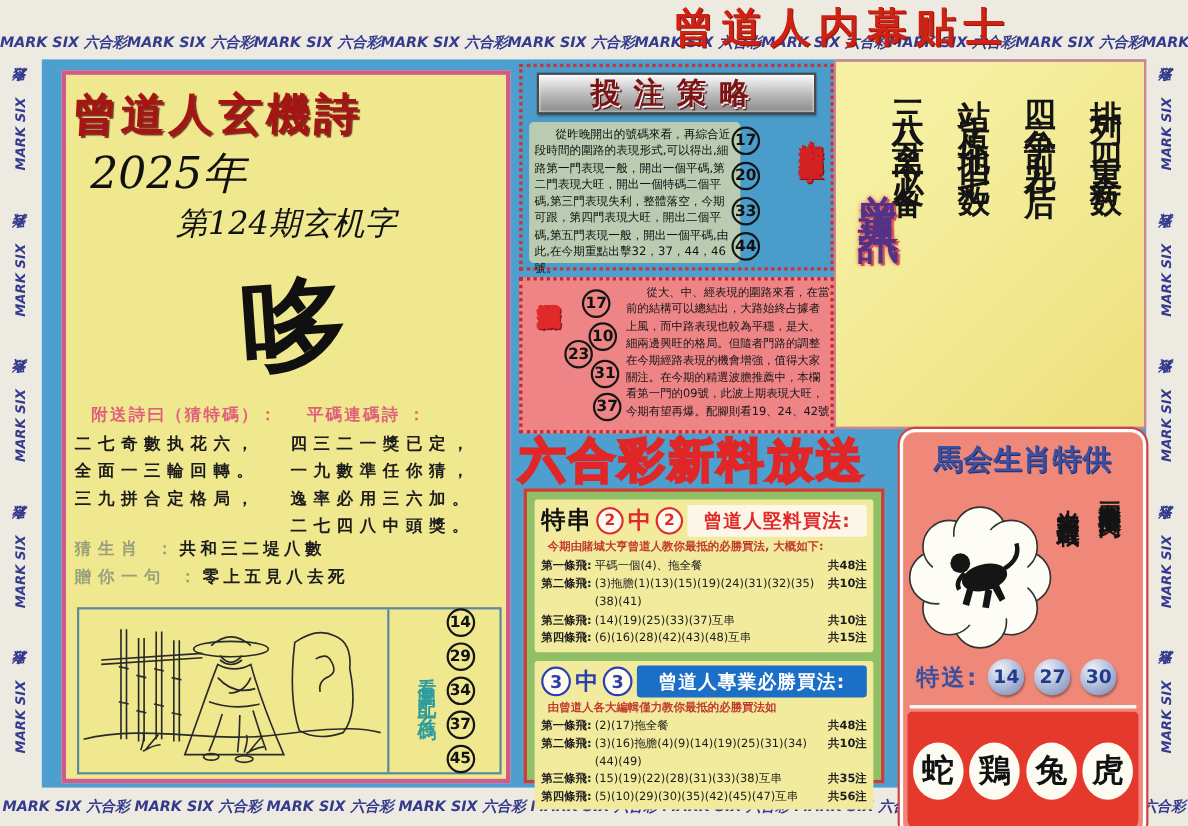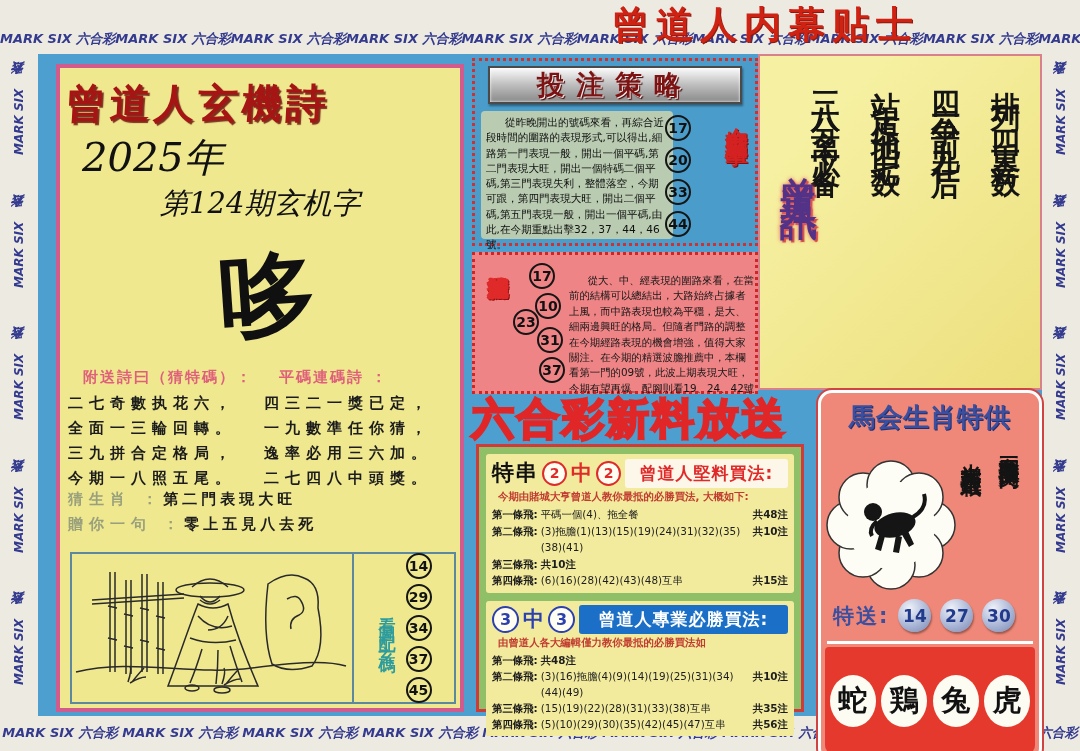--- a/index.html
+++ b/index.html
@@ -76,21 +76,21 @@
   
   .panel-bodan { position:absolute; left:472px; top:252px; width:286px; height:142px;
                  background:#ef8486; border:3px dotted #cc2626; }
   .bodan-title { position:absolute; left:8px; top:4px; writing-mode:vertical-rl; text-orientation:upright;
                  font-size:22px; font-weight:900; color:#e02a2a; letter-spacing:0px;
                  text-shadow:1px 1px 0 #8e1212; }
   .bodan-circles span { position:absolute; }
   .bodan-c0 { left:54px; top:8px; } .bodan-c1 { left:60px; top:38px; }
   .bodan-c2 { left:38px; top:54px; } .bodan-c3 { left:62px; top:72px; }
   .bodan-c4 { left:64px; top:102px; }
-  .bodan-body { position:absolute; left:94px; top:18px; width:186px; height:130px;
+  .bodan-body { position:absolute; left:94px; top:4px; width:186px; height:130px;
                 font-size:10.4px; line-height:15.4px; color:#161616; text-indent:1.8em; }
 
   
   .panel-new { position:absolute; left:472px; top:396px; width:334px; height:318px; }
   .new-title { font-size:42px; font-weight:900; letter-spacing:3px; line-height:46px;
                font-family:"DejaVu Serif", serif;
                color:#e63030; -webkit-text-fill-color:rgba(255,244,220,0.15);
                -webkit-text-stroke:2.6px #e02626; white-space:nowrap; }
   .new-box { position:absolute; left:4px; top:48px; width:328px; height:268px;
              border:3px solid #cf3a3a; background:#8fbf67; padding:7px 7px;
@@ -200,32 +200,31 @@
     <div class="poem-title">曾道人玄機詩</div>
     <div class="poem-year">2025年</div>
     <div class="poem-issue">第124期玄机字</div>
     <div class="mystery-char">哆</div>
     <div class="poem-cols">
       <div class="pcol">
         <div class="plabel">附送詩曰（猜特碼）：</div>
         <div class="pline">二七奇數执花六，</div>
         <div class="pline">全面一三輪回轉。</div>
         <div class="pline">三九拼合定格局，</div>
-        <div class="pline">今期一八照五尾。</div>
       </div>
       <div class="pcol">
         <div class="plabel">平碼連碼詩 ：</div>
         <div class="pline">四三二一獎已定，</div>
         <div class="pline">一九數準任你猜，</div>
         <div class="pline">逸率必用三六加。</div>
         <div class="pline">二七四八中頭獎。</div>
       </div>
     </div>
     <div class="hint hint1">
-      <span class="hlabel">猜生肖 ：</span><span>第二門表現大旺</span>
+      <span class="hlabel">猜生肖 ：</span><span>共和三二堤八數</span>
     </div>
     <div class="hint hint2">
       <span class="hlabel">贈你一句 ：</span><span>零上五見八去死</span>
     </div>
     <div class="pic-box">
       <div class="pic-draw">
         <svg width="280" height="148" viewBox="0 0 280 148" fill="none" stroke="#2a2a2a" stroke-width="1.5">
           <path d="M4,118 C60,104 120,122 180,114 S260,108 274,112"></path>
           <path d="M38,18 L38,118 M43,18 L43,118 M36,52 l9,2 M36,84 l9,2"></path>
           <path d="M54,26 L54,120 M59,26 L59,120 M52,60 l9,2 M52,92 l9,2"></path>
@@ -302,38 +301,40 @@
           <span class="fly-content">平碼一個(4)、拖全餐</span>
           <span class="fly-count">共48注</span>
         </div>
         <div class="fly-row">
           <span class="fly-label">第二條飛:</span>
           <span class="fly-content">(3)拖膽(1)(13)(15)(19)(24)(31)(32)(35)(38)(41)</span>
           <span class="fly-count">共10注</span>
         </div>
         <div class="fly-row">
           <span class="fly-label">第三條飛:</span>
+          <span class="fly-content">(14)(19)(25)(33)(37)互串</span>
           <span class="fly-count">共10注</span>
         </div>
         <div class="fly-row">
           <span class="fly-label">第四條飛:</span>
           <span class="fly-content">(6)(16)(28)(42)(43)(48)互串</span>
           <span class="fly-count">共15注</span>
         </div>
       </div>
       <div class="sec sec2">
         <div class="sec-head">
           <span class="circ circ-blue">3</span>
           <span class="ts-mid-blue">中</span>
           <span class="circ circ-blue">3</span>
           <span class="banner-blue">曾道人專業必勝買法:</span>
         </div>
         <div class="sec-intro">由曾道人各大編輯僅力教你最抵的必勝買法如</div>
         <div class="fly-row">
           <span class="fly-label">第一條飛:</span>
+          <span class="fly-content">(2)(17)拖全餐</span>
           <span class="fly-count">共48注</span>
         </div>
         <div class="fly-row">
           <span class="fly-label">第二條飛:</span>
           <span class="fly-content">(3)(16)拖膽(4)(9)(14)(19)(25)(31)(34)(44)(49)</span>
           <span class="fly-count">共10注</span>
         </div>
         <div class="fly-row">
           <span class="fly-label">第三條飛:</span>
           <span class="fly-content">(15)(19)(22)(28)(31)(33)(38)互串</span>

